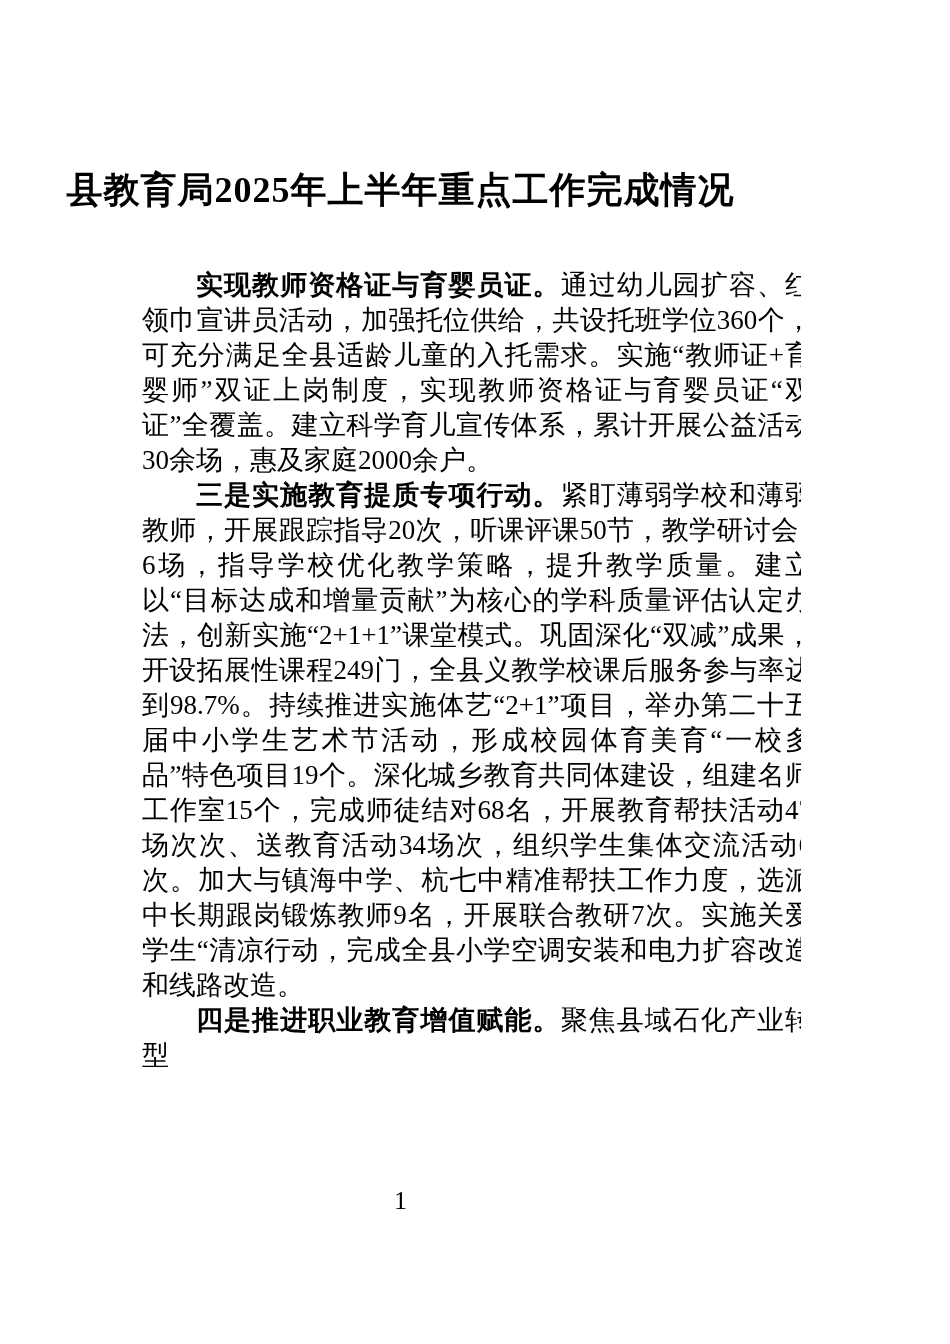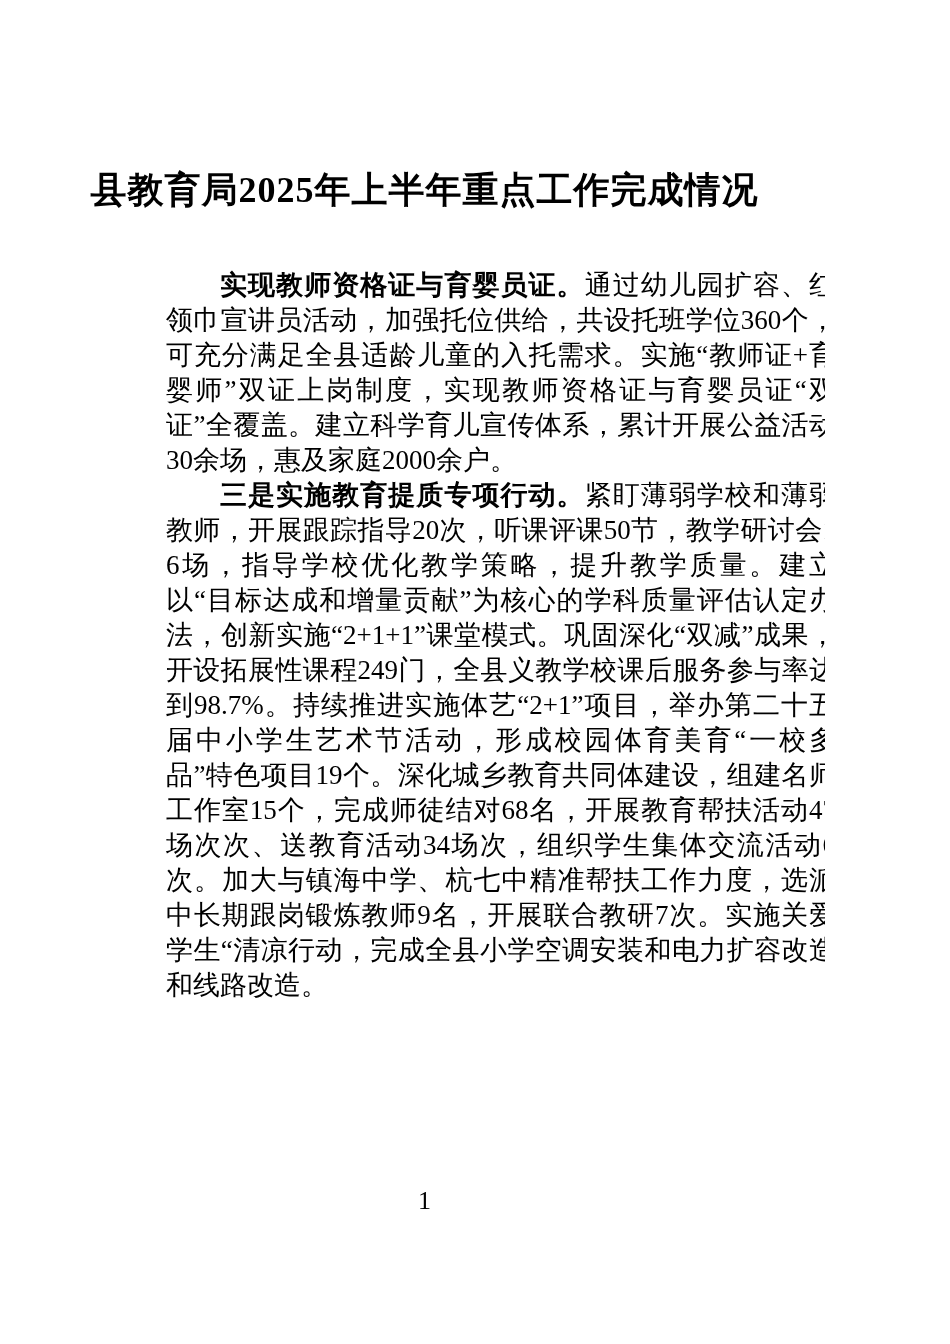--- a/index.html
+++ b/index.html
@@ -10,21 +10,20 @@
   body {
     font-family: "Liberation Serif", "DejaVu Serif", serif;
     color: #000000;
   }
   .page {
     position: relative;
     width: 801px;
     height: 1344px;
     background: #ffffff;
     overflow: hidden;
-    margin-left: 24px;
   }
   .doc-title {
     position: absolute;
     top: 166px;
     left: 0;
     width: 100%;
     margin: 0;
     text-align: center;
     font-size: 36px;
     font-weight: bold;
@@ -63,18 +62,19 @@
 
   <h1 class="doc-title">县教育局2025年上半年重点工作完成情况</h1>
 
   <div class="doc-body">
 
 
     <p class="para"><span class="lead">实现教师资格证与育婴员证。</span><span>通过幼儿园扩容、红领巾宣讲员活动，加强托位供给，共设托班学位360个，可充分满足全县适龄儿童的入托需求。实施“教师证+育婴师”双证上岗制度，实现教师资格证与育婴员证“双证”全覆盖。建立科学育儿宣传体系，累计开展公益活动30余场，惠及家庭2000余户。</span></p>
 
     <p class="para"><span class="lead">三是实施教育提质专项行动。</span><span>紧盯薄弱学校和薄弱教师，开展跟踪指导20次，听课评课50节，教学研讨会16场，指导学校优化教学策略，提升教学质量。建立以“目标达成和增量贡献”为核心的学科质量评估认定办法，创新实施“2+1+1”课堂模式。巩固深化“双减”成果，开设拓展性课程249门，全县义教学校课后服务参与率达到98.7%。持续推进实施体艺“2+1”项目，举办第二十五届中小学生艺术节活动，形成校园体育美育“一校多品”特色项目19个。深化城乡教育共同体建设，组建名师工作室15个，完成师徒结对68名，开展教育帮扶活动47场次次、送教育活动34场次，组织学生集体交流活动6次。加大与镇海中学、杭七中精准帮扶工作力度，选派中长期跟岗锻炼教师9名，开展联合教研7次。实施关爱学生“清凉行动，完成全县小学空调安装和电力扩容改造和线路改造。</span></p>
 
+    <p class="para"><span class="lead">四是推进职业教育增值赋能。</span><span>聚焦县域石化产业转型</span></p>
 
   </div>
 
   <div class="page-number">1</div>
 
 </div>
 
 </body></html>

